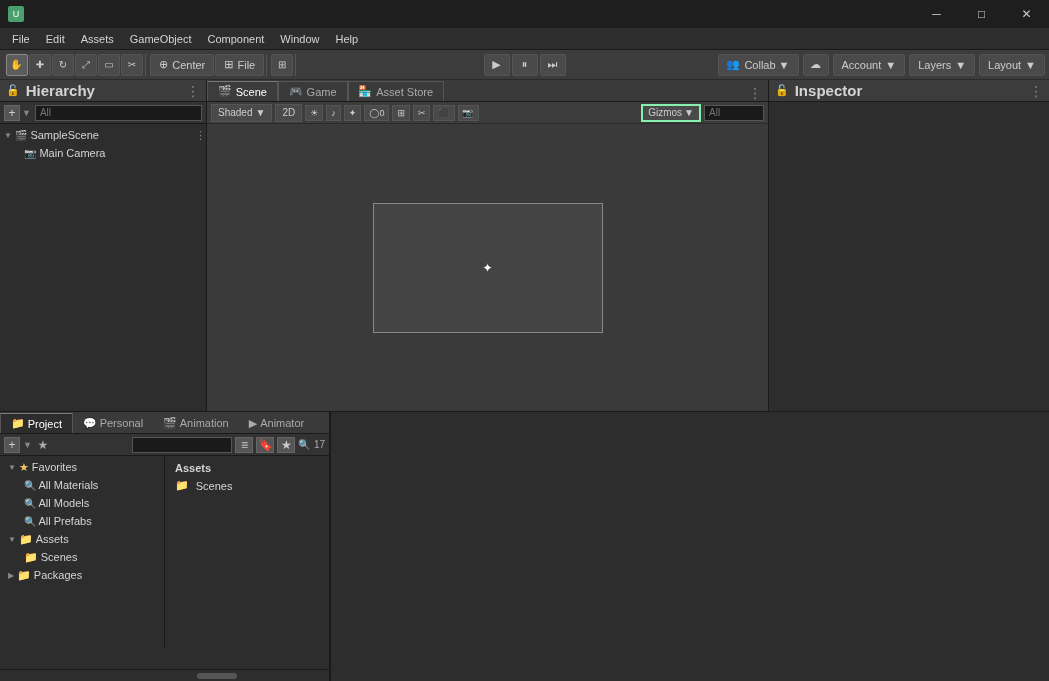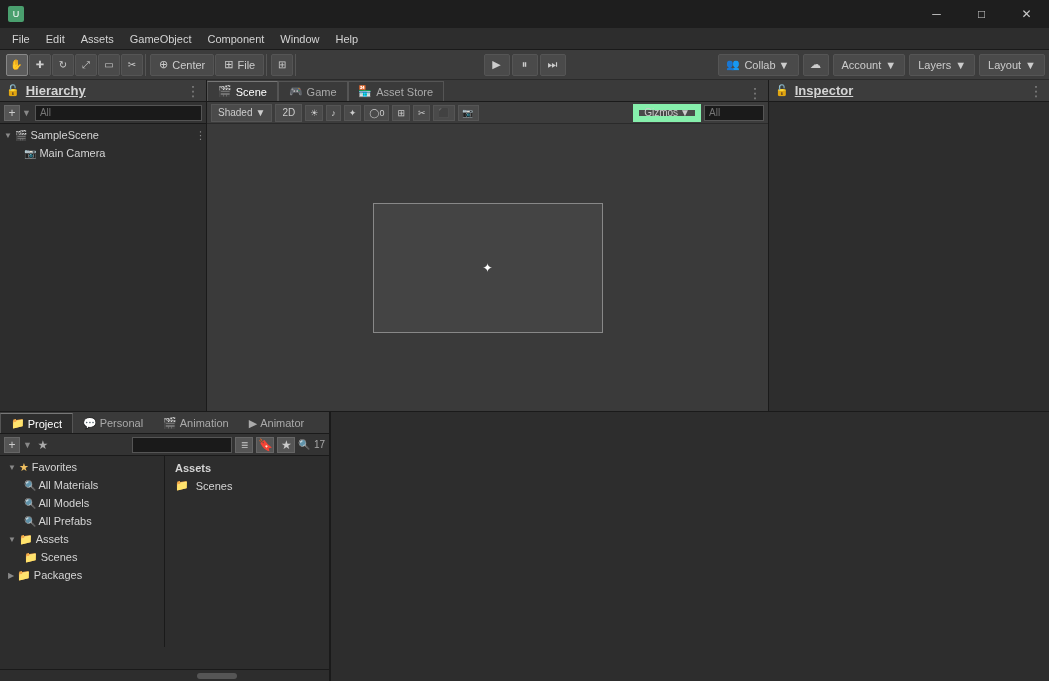--- a/index.html
+++ b/index.html
@@ -197,25 +197,24 @@
     .panel-header {
       height: 22px;
       background: #3c3c3c;
       display: flex;
       align-items: center;
       padding: 0 6px;
       border-bottom: 1px solid #1a1a1a;
       gap: 6px;
     }
     .panel-header-title {
-      font-size: 13px;
+      font-size: 15px;
       font-weight: bold;
       color: #d4d4d4;
       flex: 1;
-      text-decoration: underline;
     }
     .panel-toolbar {
       height: 22px;
       background: #333;
       display: flex;
       align-items: center;
       padding: 0 4px;
       border-bottom: 1px solid #1a1a1a;
       gap: 4px;
     }
@@ -473,21 +472,21 @@
       font-size: 9px;
       display: flex;
       align-items: center;
       gap: 2px;
       cursor: pointer;
     }
     .gizmos-btn {
       height: 18px;
       padding: 0 5px;
       background: #4a4a4a;
-      border: 6px solid #86efac;
+      border: 2px solid #86efac;
       color: #ccc;
       font-size: 10px;
       display: flex;
       align-items: center;
       gap: 2px;
       cursor: pointer;
     }
     .scene-toolbar-search {
       height: 16px;
       background: #1a1a1a;

